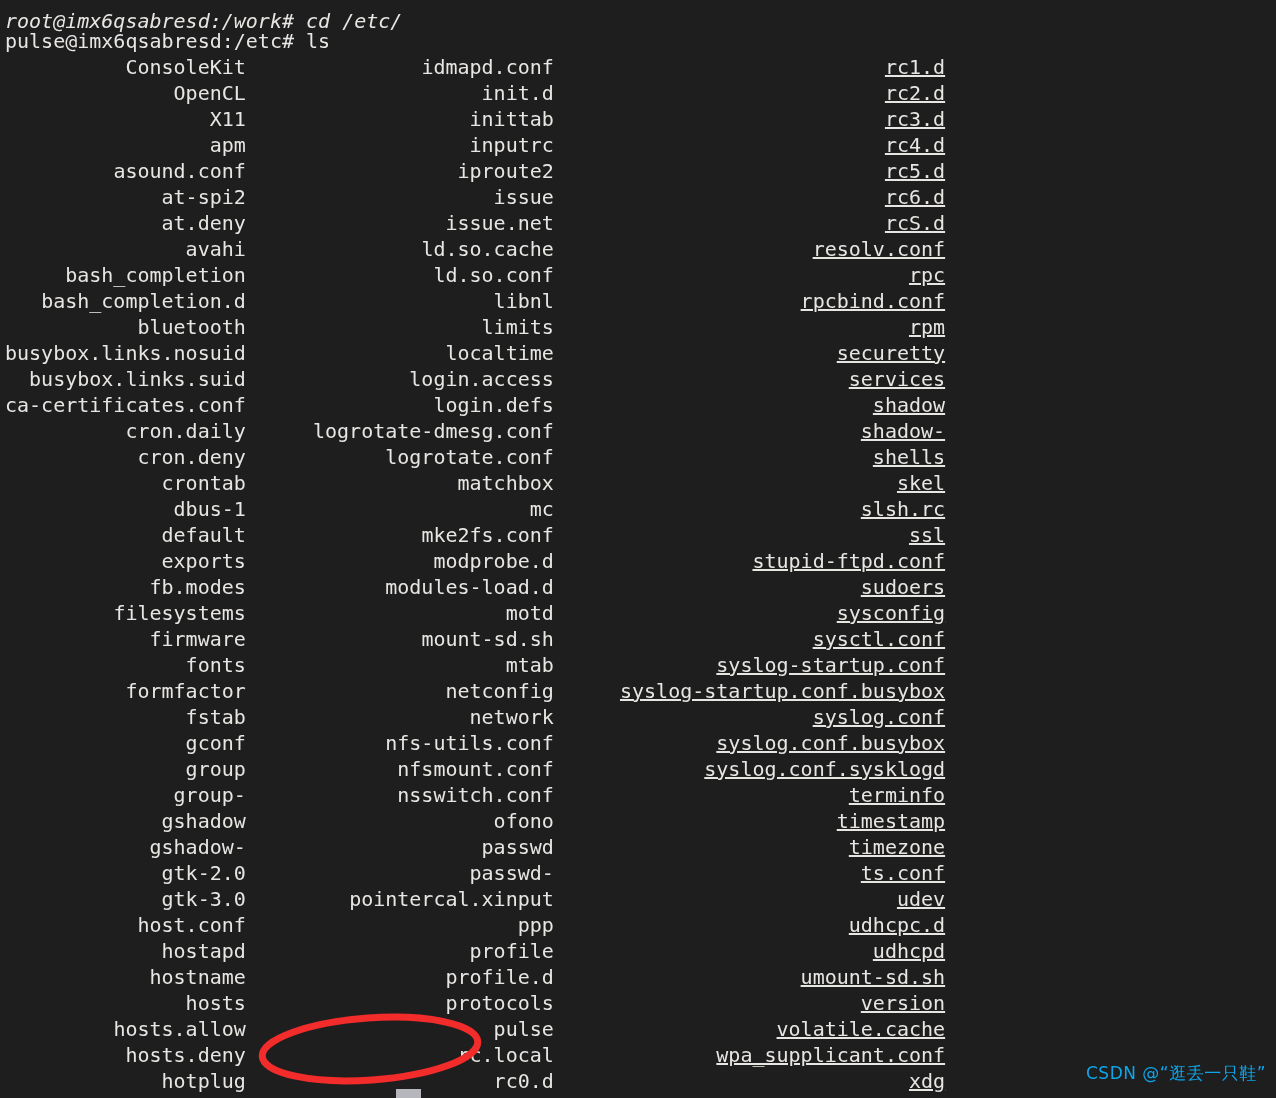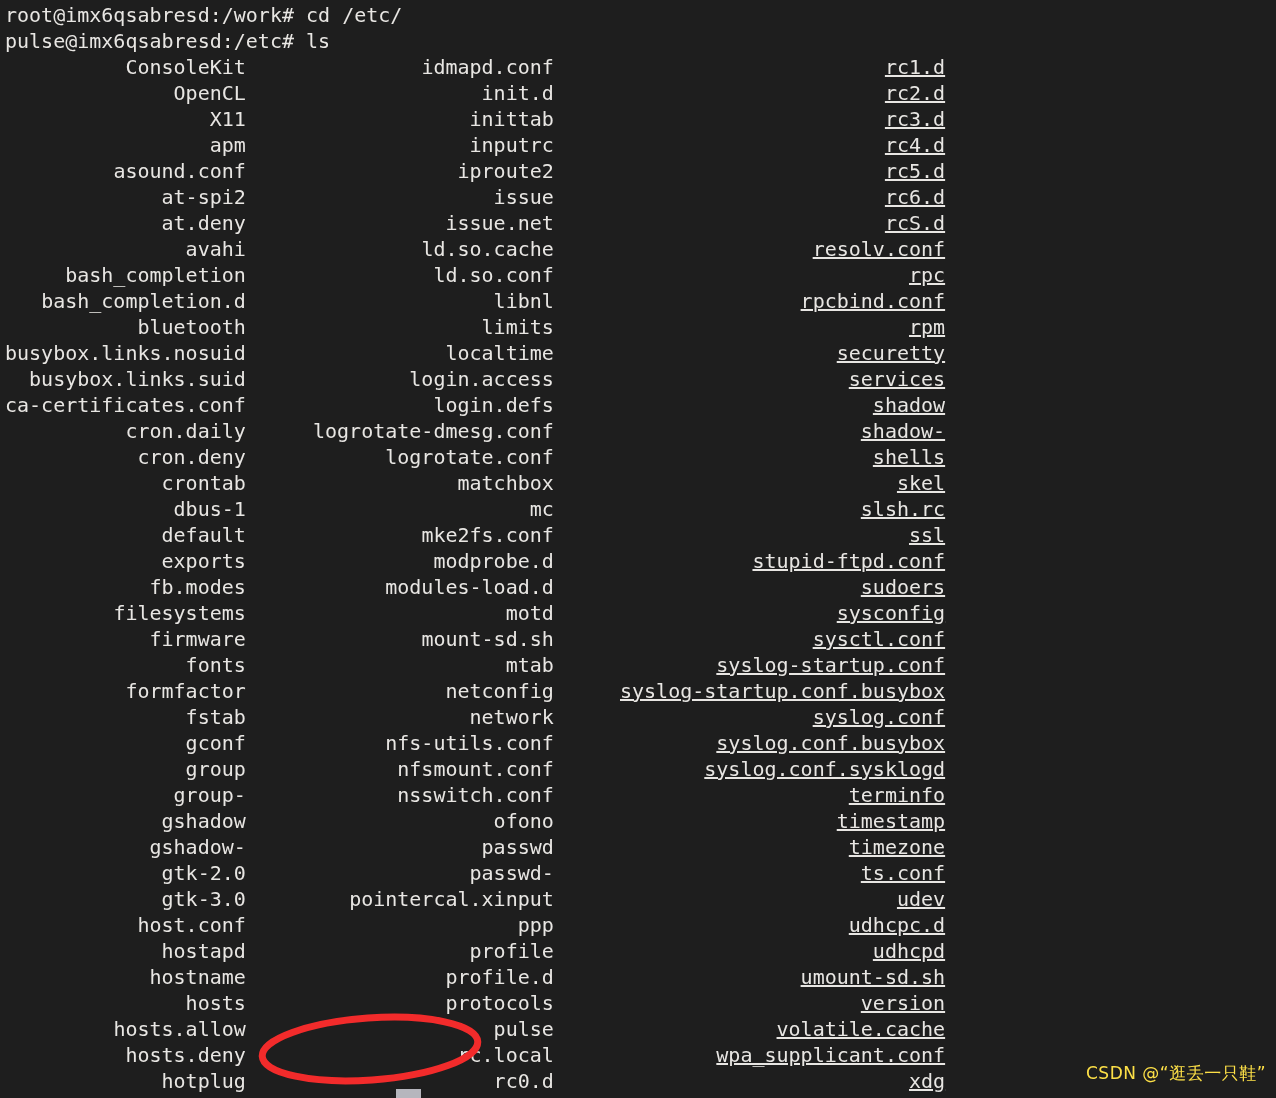--- a/index.html
+++ b/index.html
@@ -21,21 +21,21 @@
     -webkit-font-smoothing: antialiased;
   }
 
   
   .prompt-line {
     position: absolute;
     left: 5px;
     white-space: pre;
     color: #e8e6e3;
   }
-  #prompt-line-0 { top: 2px; }
+  #prompt-line-0 { top: 8px; font-style: italic; }
   #prompt-line-1 { top: 28px; }
 
   
   #ls-output {
     position: absolute;
     top: 54px;
     left: 0;
     width: 1276px;
   }
   .ls-column {
@@ -101,15 +101,15 @@
     <div class="ls-column" id="ls-column-1"><span class="ls-entry">idmapd.conf</span><span class="ls-entry">init.d</span><span class="ls-entry">inittab</span><span class="ls-entry">inputrc</span><span class="ls-entry">iproute2</span><span class="ls-entry">issue</span><span class="ls-entry">issue.net</span><span class="ls-entry">ld.so.cache</span><span class="ls-entry">ld.so.conf</span><span class="ls-entry">libnl</span><span class="ls-entry">limits</span><span class="ls-entry">localtime</span><span class="ls-entry">login.access</span><span class="ls-entry">login.defs</span><span class="ls-entry">logrotate-dmesg.conf</span><span class="ls-entry">logrotate.conf</span><span class="ls-entry">matchbox</span><span class="ls-entry">mc</span><span class="ls-entry">mke2fs.conf</span><span class="ls-entry">modprobe.d</span><span class="ls-entry">modules-load.d</span><span class="ls-entry">motd</span><span class="ls-entry">mount-sd.sh</span><span class="ls-entry">mtab</span><span class="ls-entry">netconfig</span><span class="ls-entry">network</span><span class="ls-entry">nfs-utils.conf</span><span class="ls-entry">nfsmount.conf</span><span class="ls-entry">nsswitch.conf</span><span class="ls-entry">ofono</span><span class="ls-entry">passwd</span><span class="ls-entry">passwd-</span><span class="ls-entry">pointercal.xinput</span><span class="ls-entry">ppp</span><span class="ls-entry">profile</span><span class="ls-entry">profile.d</span><span class="ls-entry">protocols</span><span class="ls-entry">pulse</span><span class="ls-entry">rc.local</span><span class="ls-entry">rc0.d</span></div>
     <div class="ls-column" id="ls-column-2"><span class="ls-entry">rc1.d</span><span class="ls-entry">rc2.d</span><span class="ls-entry">rc3.d</span><span class="ls-entry">rc4.d</span><span class="ls-entry">rc5.d</span><span class="ls-entry">rc6.d</span><span class="ls-entry">rcS.d</span><span class="ls-entry">resolv.conf</span><span class="ls-entry">rpc</span><span class="ls-entry">rpcbind.conf</span><span class="ls-entry">rpm</span><span class="ls-entry">securetty</span><span class="ls-entry">services</span><span class="ls-entry">shadow</span><span class="ls-entry">shadow-</span><span class="ls-entry">shells</span><span class="ls-entry">skel</span><span class="ls-entry">slsh.rc</span><span class="ls-entry">ssl</span><span class="ls-entry">stupid-ftpd.conf</span><span class="ls-entry">sudoers</span><span class="ls-entry">sysconfig</span><span class="ls-entry">sysctl.conf</span><span class="ls-entry">syslog-startup.conf</span><span class="ls-entry">syslog-startup.conf.busybox</span><span class="ls-entry">syslog.conf</span><span class="ls-entry">syslog.conf.busybox</span><span class="ls-entry">syslog.conf.sysklogd</span><span class="ls-entry">terminfo</span><span class="ls-entry">timestamp</span><span class="ls-entry">timezone</span><span class="ls-entry">ts.conf</span><span class="ls-entry">udev</span><span class="ls-entry">udhcpc.d</span><span class="ls-entry">udhcpd</span><span class="ls-entry">umount-sd.sh</span><span class="ls-entry">version</span><span class="ls-entry">volatile.cache</span><span class="ls-entry">wpa_supplicant.conf</span><span class="ls-entry">xdg</span></div>
   </div>
 
   <svg id="annotation-layer" viewBox="0 0 1276 1098" width="1276" height="1098" aria-hidden="true">
     <ellipse id="annotation-ellipse" fill="none" cx="370" cy="1049" rx="108" ry="31" stroke="#f22b2b" stroke-width="7" transform="rotate(-4 370 1049)"></ellipse>
   </svg>
 
   <div id="cursor-block" style="background: rgb(182, 182, 189);"></div>
 
-  <div id="watermark" style="color: #fde047;">CSDN @“逛丢一只鞋”</div>
+  <div id="watermark" style="color: #0ea5e9;">CSDN @“逛丢一只鞋”</div>
 
 </div>
 
 </body></html>

